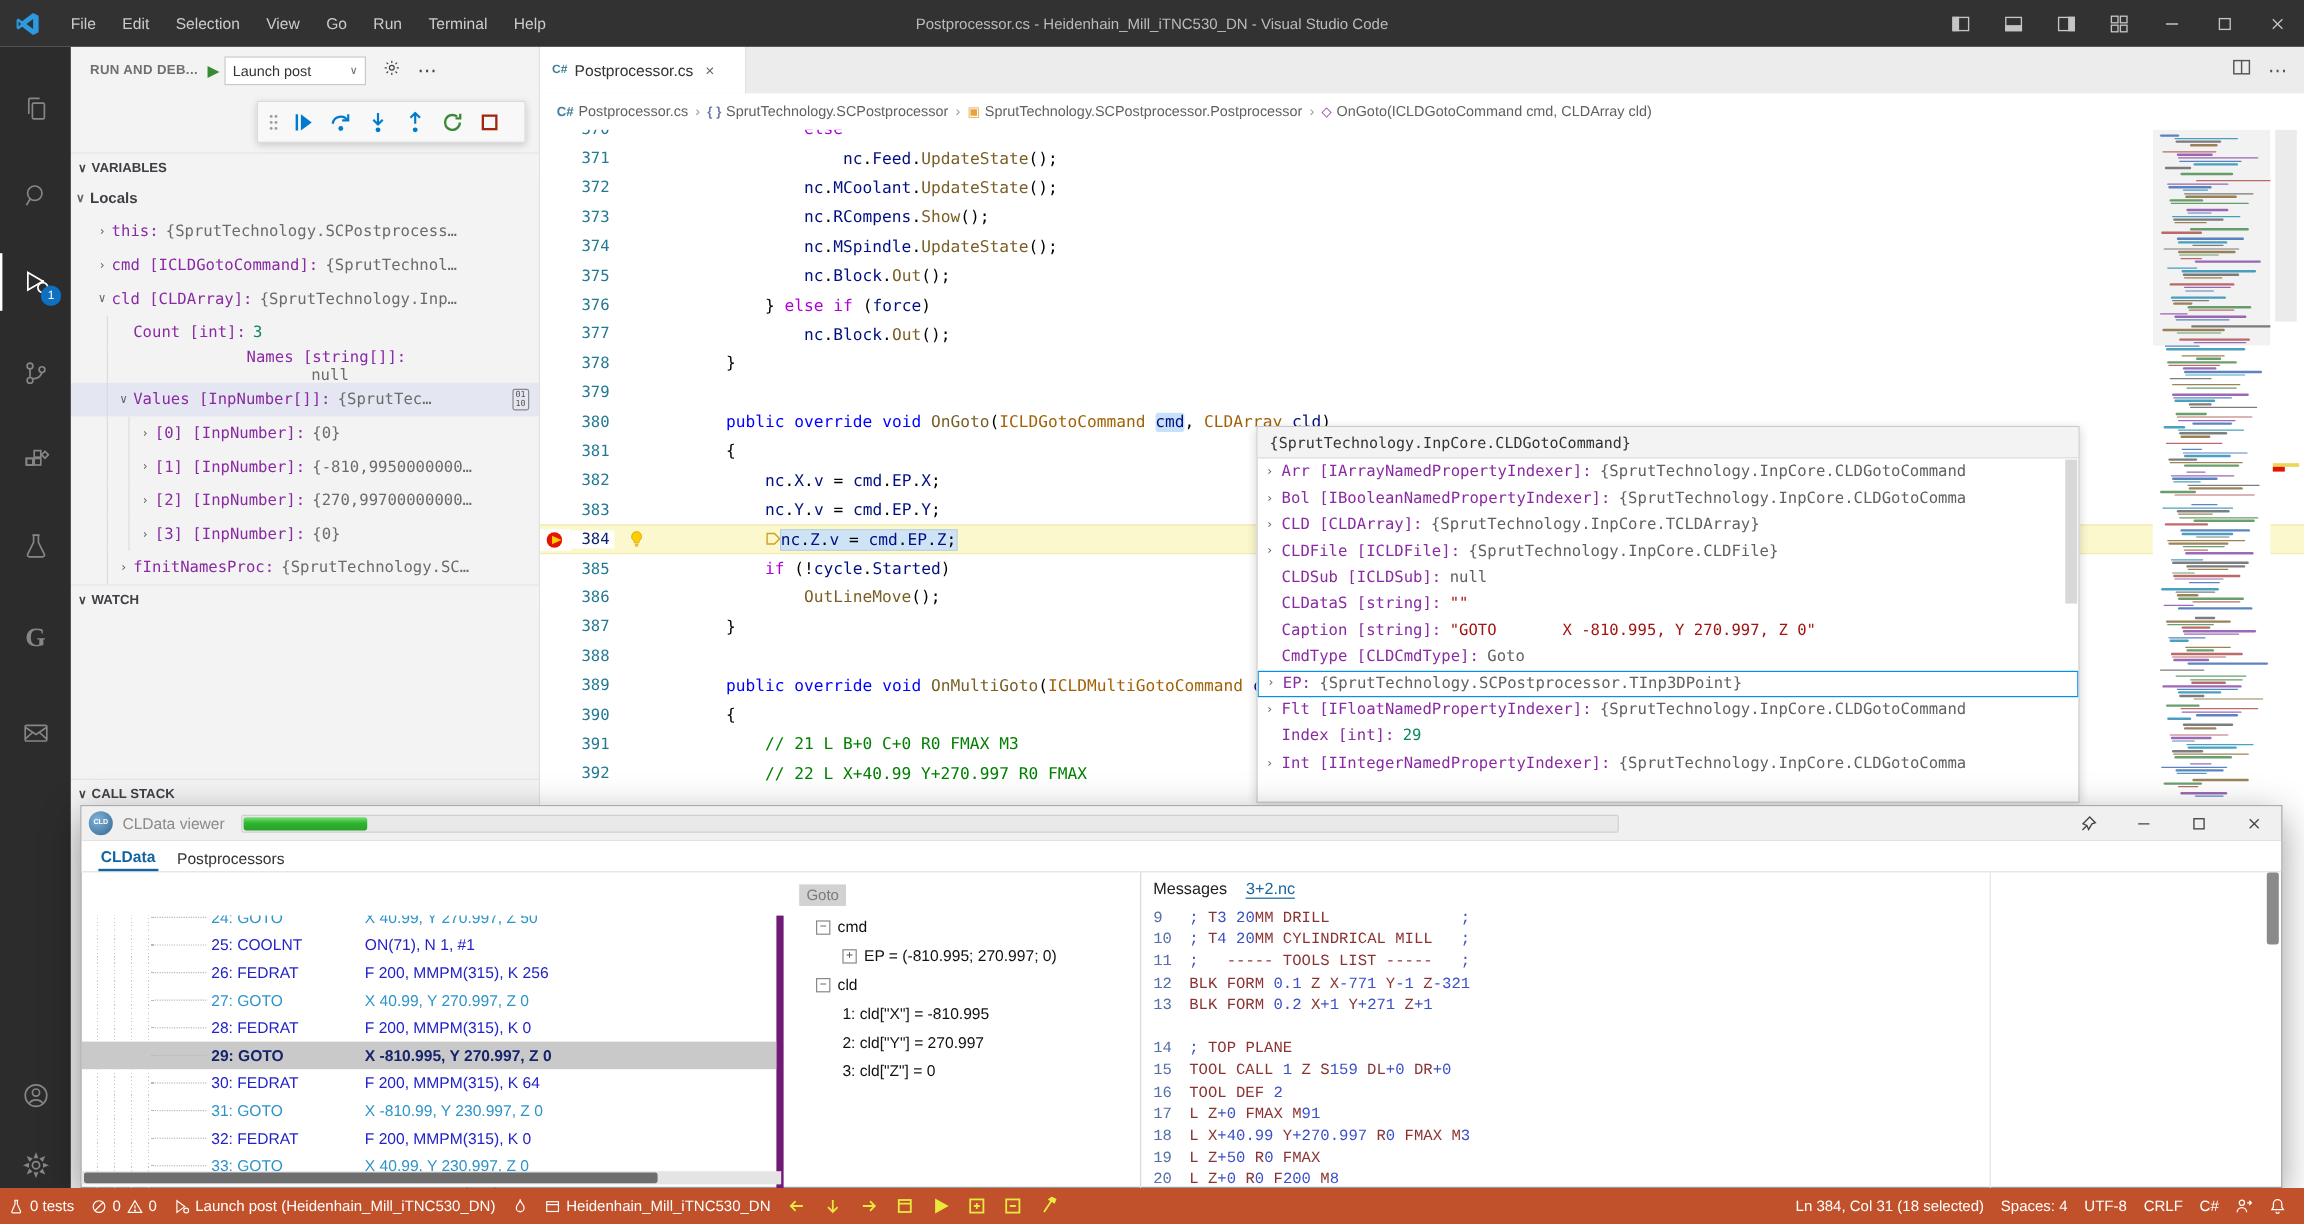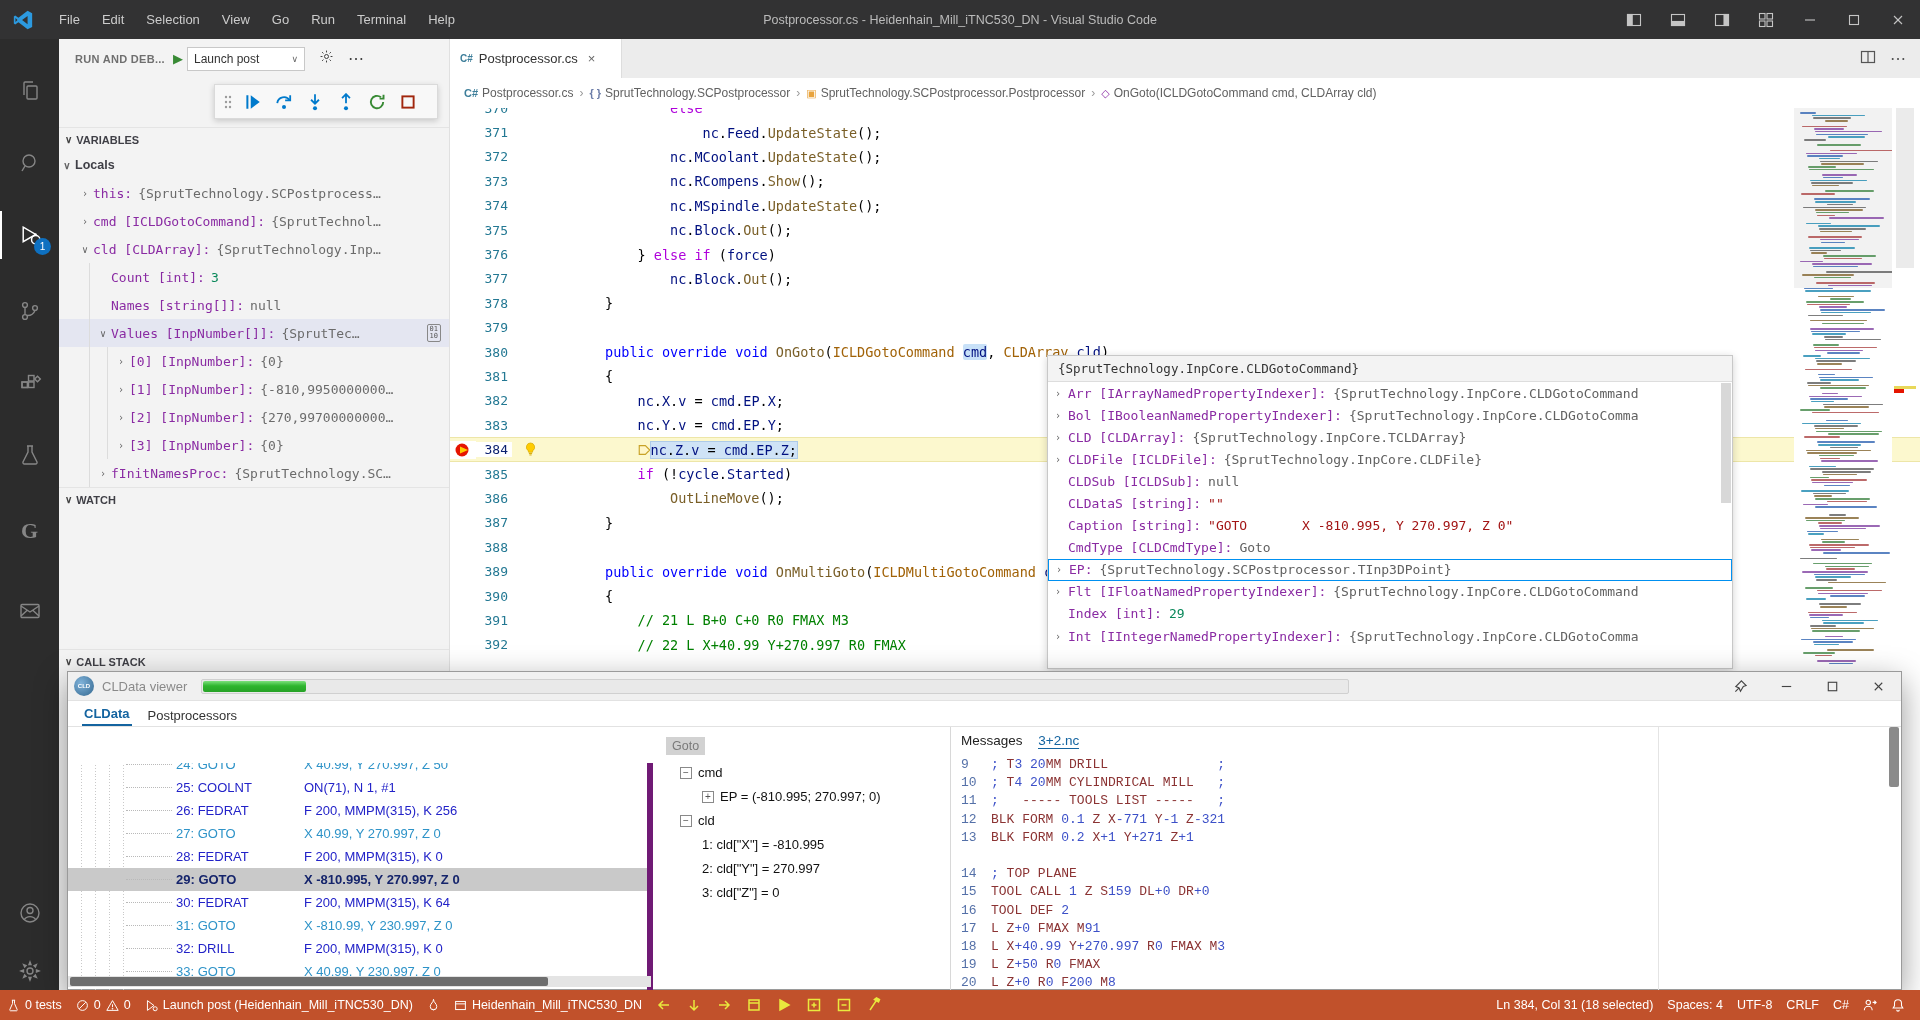--- a/index.html
+++ b/index.html
@@ -342,21 +342,21 @@
         <span class="vchev">∨</span>
         <span class="vname">cld [CLDArray]:</span>
         <span class="vval">{SprutTechnology.Inp…</span>
       </div>
       <div class="vrow" style="padding-left: 36px;">
         <div class="guide-i2"></div>
         <span class="vchev"></span>
         <span class="vname">Count [int]:</span>
         <span class="vval num">3</span>
       </div>
-      <div class="vrow" style="padding-left: 36px;">
+      <div class="vrow" style="padding-left: 36px; flex-direction: column;">
         <div class="guide-i2"></div>
         <span class="vchev"></span>
         <span class="vname">Names [string[]]:</span>
         <span class="vval">null</span>
       </div>
       <div class="vrow sel" style="padding-left: 36px;">
         <div class="guide-i2"></div>
         <span class="vchev">∨</span>
         <span class="vname">Values [InpNumber[]]:</span>
         <span class="vval">{SprutTec…</span>
@@ -797,21 +797,21 @@
           <span class="cmdcol">30: FEDRAT</span>
           <span class="args">F 200, MMPM(315), K 64</span>
         </div>
         <div class="trow goto">
           <div class="tdots"></div>
           <span class="cmdcol">31: GOTO</span>
           <span class="args">X -810.99, Y 230.997, Z 0</span>
         </div>
         <div class="trow other">
           <div class="tdots"></div>
-          <span class="cmdcol">32: DRILL</span>
+          <span class="cmdcol">32: FEDRAT</span>
           <span class="args">F 200, MMPM(315), K 0</span>
         </div>
         <div class="trow goto">
           <div class="tdots"></div>
           <span class="cmdcol">33: GOTO</span>
           <span class="args">X 40.99, Y 230.997, Z 0</span>
         </div>
         <div class="trow other">
           <div class="tdots"></div>
           <span class="cmdcol">34: FEDRAT</span>

